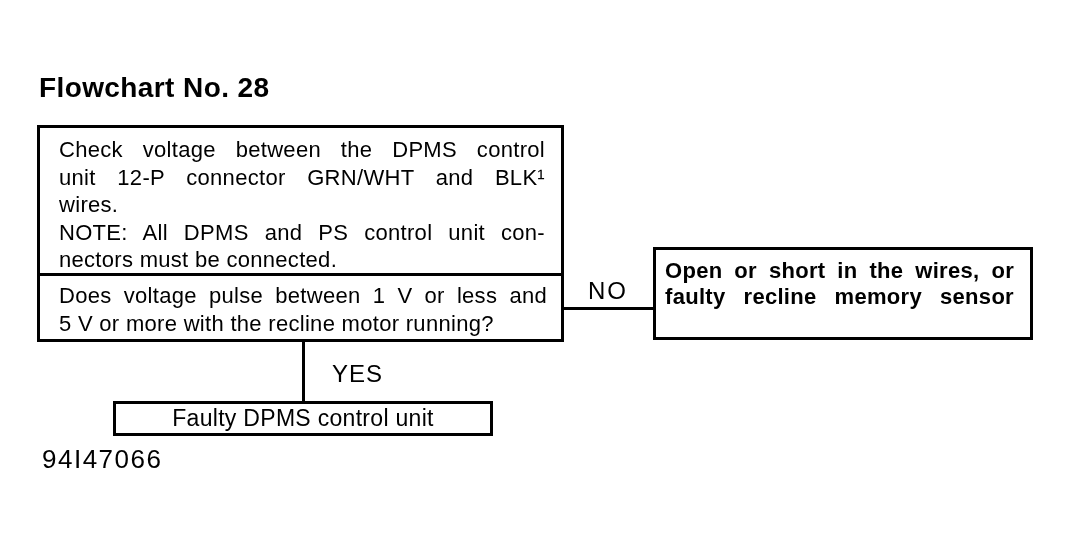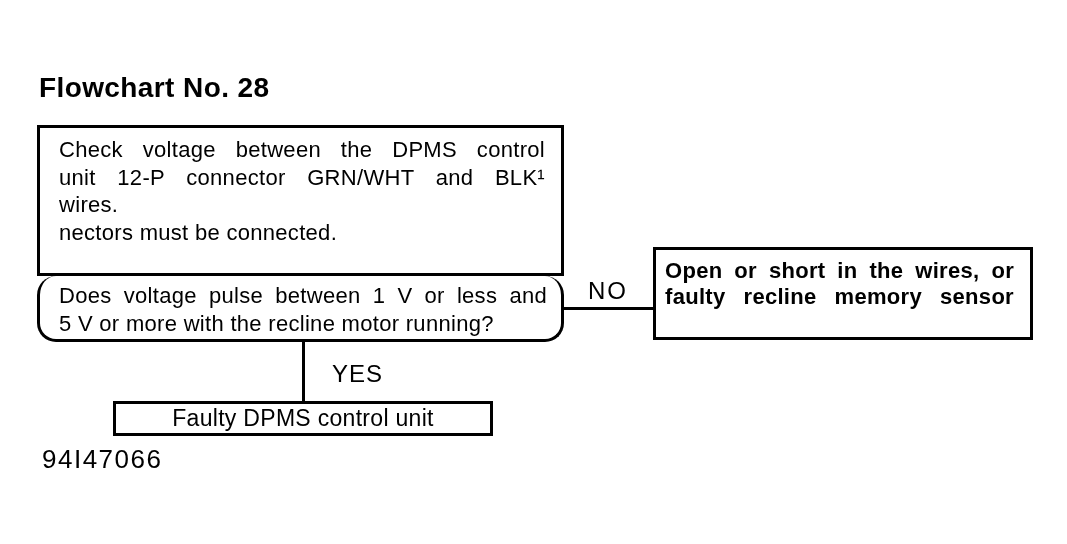--- a/index.html
+++ b/index.html
@@ -28,21 +28,21 @@
   }
   .box-check {
     left: 37px; top: 125px; width: 527px; height: 151px;
     padding: 8px 16px 0 19px;
     font-size: 22px; line-height: 27.5px; letter-spacing: 0.3px;
   }
   .box-question {
     left: 37px; top: 276px; width: 527px; height: 66px;
     border-top: none;
     padding: 6px 14px 0 19px;
-    font-size: 22px; line-height: 27.5px; letter-spacing: 0.3px; border-radius: 19px;
+    font-size: 22px; line-height: 27.5px; letter-spacing: 0.3px;
   }
   .box-no-result {
     left: 653px; top: 247px; width: 380px; height: 93px;
     padding: 8px 16px 0 9px;
     font-size: 22px; font-weight: bold; line-height: 26px; letter-spacing: 0.3px;
   }
   .box-yes-result {
     left: 113px; top: 401px; width: 380px; height: 35px;
     font-size: 23px; font-weight: normal; line-height: 29px;
     text-align: center; letter-spacing: 0.3px;
@@ -71,20 +71,21 @@
 <body>
 
 <div>
 
   <div class="abs page-title">Flowchart No. 28</div>
 
   <div class="abs fbox box-check">
     <span class="line j">Check voltage between the DPMS control</span>
     <span class="line j">unit 12-P connector GRN/WHT and BLK¹</span>
     <span class="line">wires.</span>
+    <span class="line j">NOTE: All DPMS and PS control unit con-</span>
     <span class="line">nectors must be connected.</span>
   </div>
 
   <div class="abs fbox box-question">
     <span class="line j">Does voltage pulse between 1 V or less and</span>
     <span class="line">5 V or more with the recline motor running?</span>
   </div>
 
   <div class="abs conn conn-no"></div>
 

